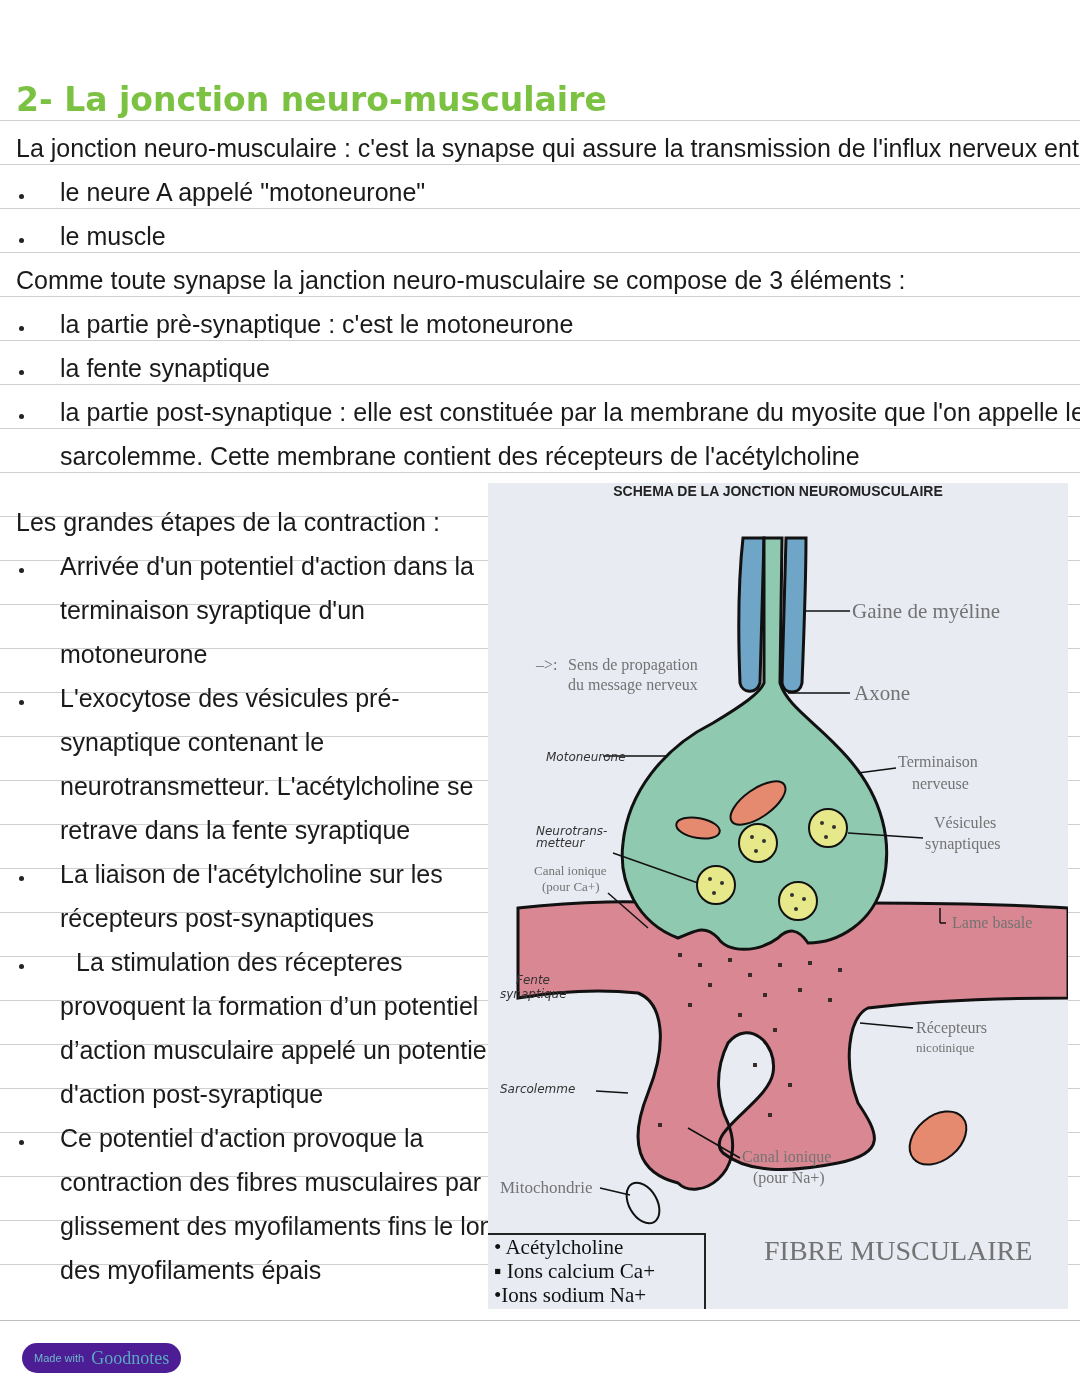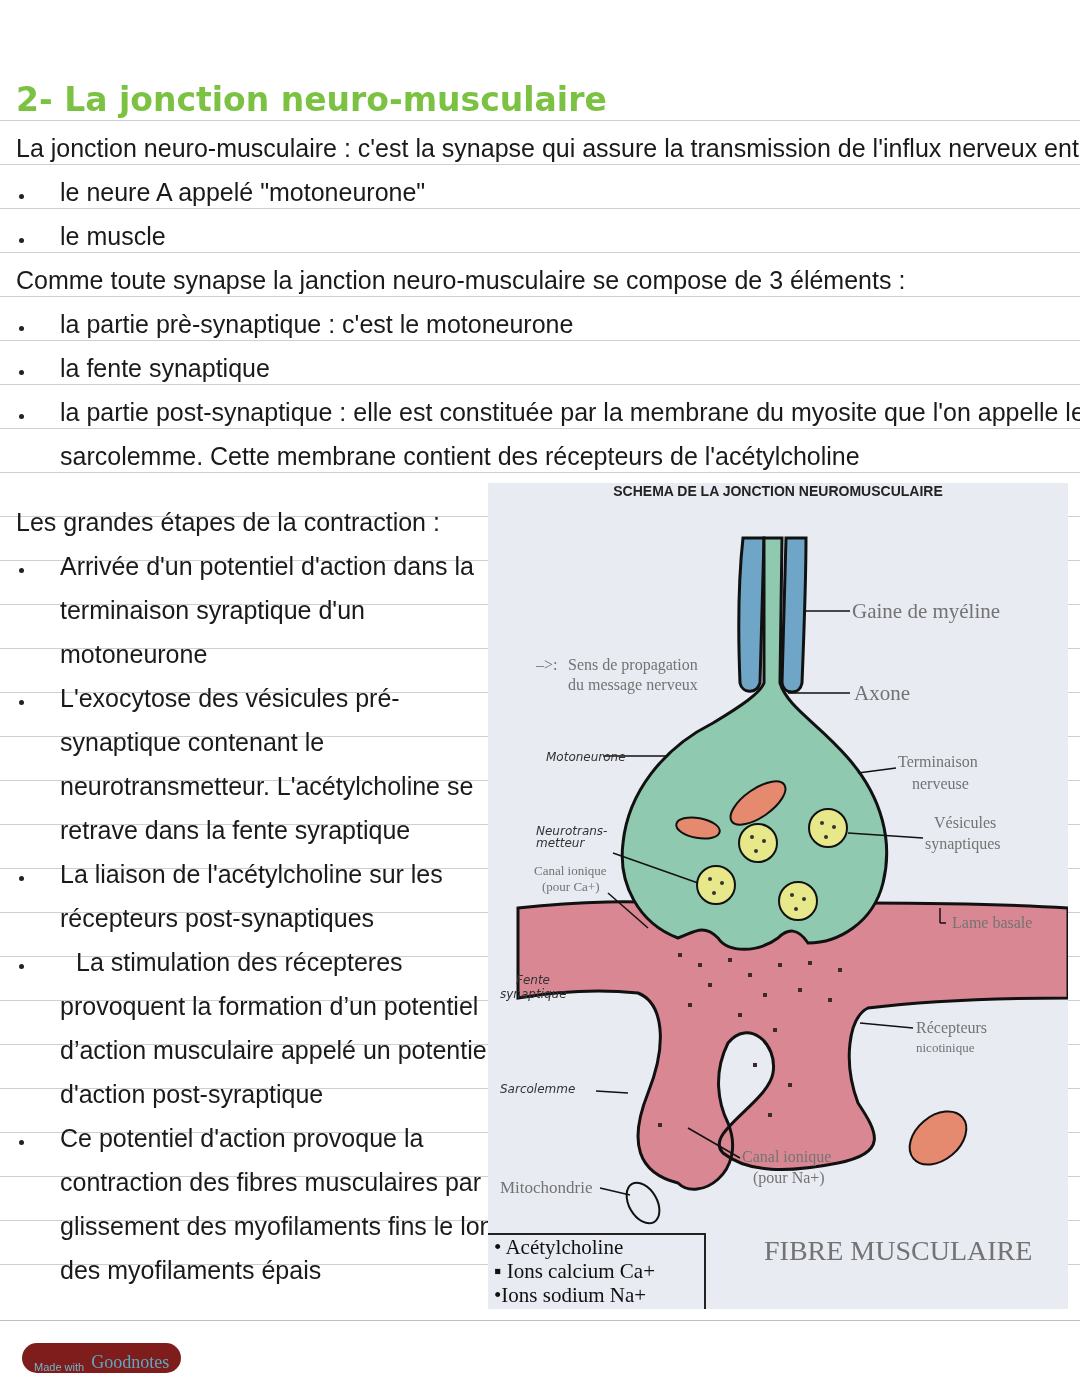--- a/index.html
+++ b/index.html
@@ -9,21 +9,21 @@
   .title{position:absolute;left:16px;top:80px;font-family:"DejaVu Sans",sans-serif;font-weight:bold;font-size:33px;color:#7cc242;letter-spacing:0px;}
   .line{position:absolute;font-family:"Liberation Sans Narrow","Liberation Sans",sans-serif;font-size:25px;line-height:30px;white-space:nowrap;color:#1a1a1a;transform-origin:left center;}
   .bullet{position:absolute;width:5px;height:5px;border-radius:50%;background:#222;}
   .diagram{position:absolute;left:488px;top:483px;width:580px;height:826px;background:#e9ebf3;overflow:hidden;}
   .diagram svg{position:absolute;left:0;top:0;}
   .dlabel{position:absolute;font-family:"Liberation Serif",serif;color:#737373;white-space:nowrap;}
   .dhand{position:absolute;font-family:"DejaVu Sans",sans-serif;font-style:italic;color:#333;font-size:12px;white-space:nowrap;line-height:12px;}
   .dtitle{position:absolute;left:0;top:0;width:580px;text-align:center;font-family:"Liberation Sans",sans-serif;font-weight:bold;font-size:14px;color:#222;}
   .legend{position:absolute;left:0;top:750px;width:216px;height:76px;border-top:2px solid #222;border-right:2px solid #222;font-family:"Liberation Serif",serif;font-size:21px;line-height:24px;color:#111;}
   .legend div{padding-left:6px;}
-  .badge{position:absolute;left:22px;top:1343px;height:30px;padding:0 12px;border-radius:15px;background:#7f1d1d;display:flex;align-items:flex-end;gap:7px;}
+  .badge{position:absolute;left:22px;top:1343px;height:30px;padding:0 12px;border-radius:15px;background:#4c1d95;display:flex;align-items:center;gap:7px;}
   .badge .small{font-family:"Liberation Sans",sans-serif;font-size:11px;color:#6fb6c9;}
   .badge .big{font-family:Liberation Serif, serif;font-size:18px;color:#5aa9c1;}
 </style>
 </head>
 <body>
 
 <div class="rules">
   <div class="rule" style="top:120px"></div>
   <div class="rule" style="top:164px"></div>
   <div class="rule" style="top:208px"></div>

